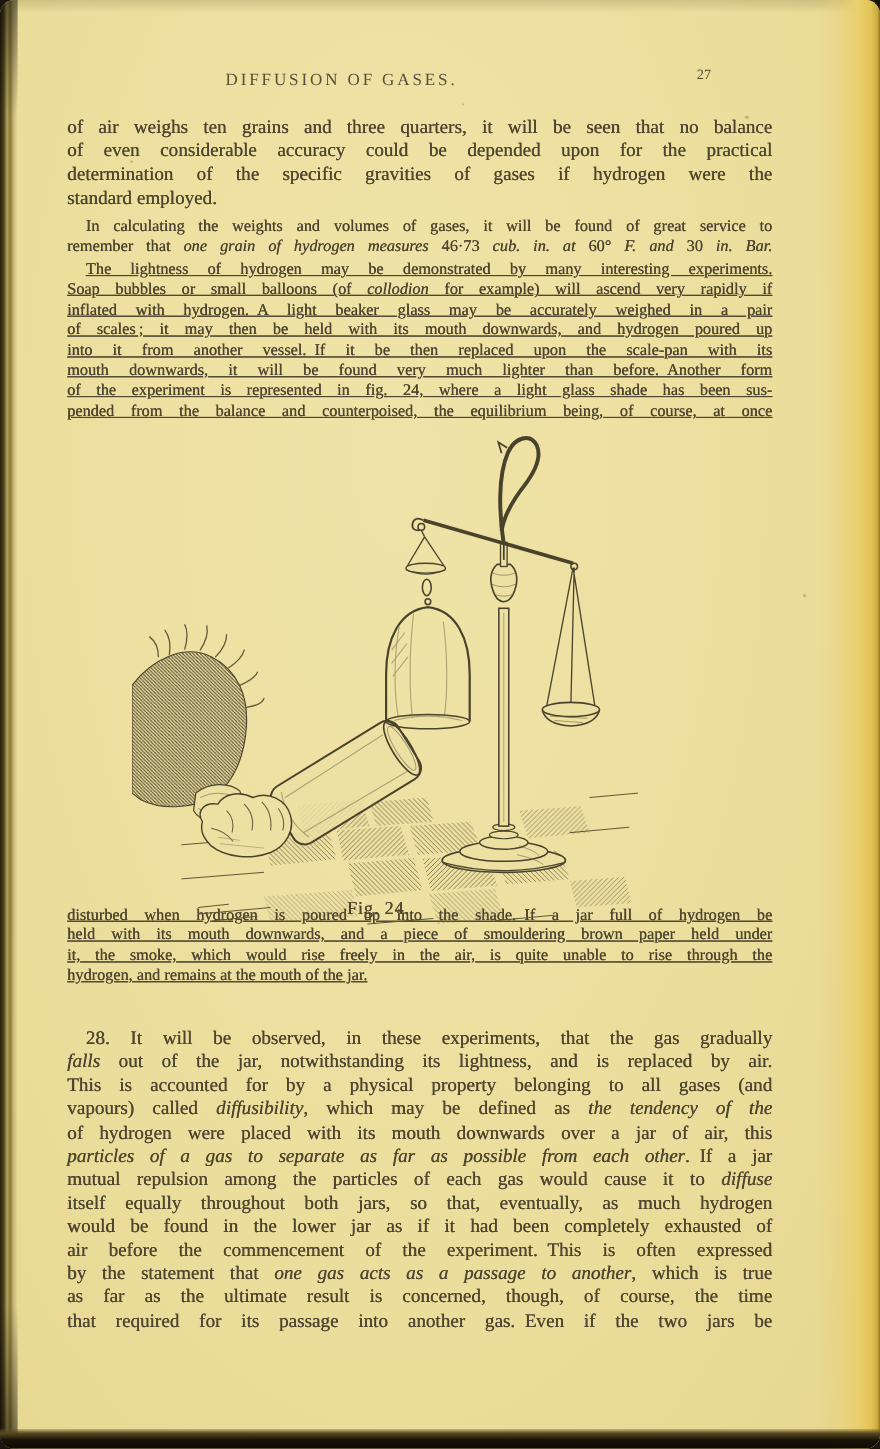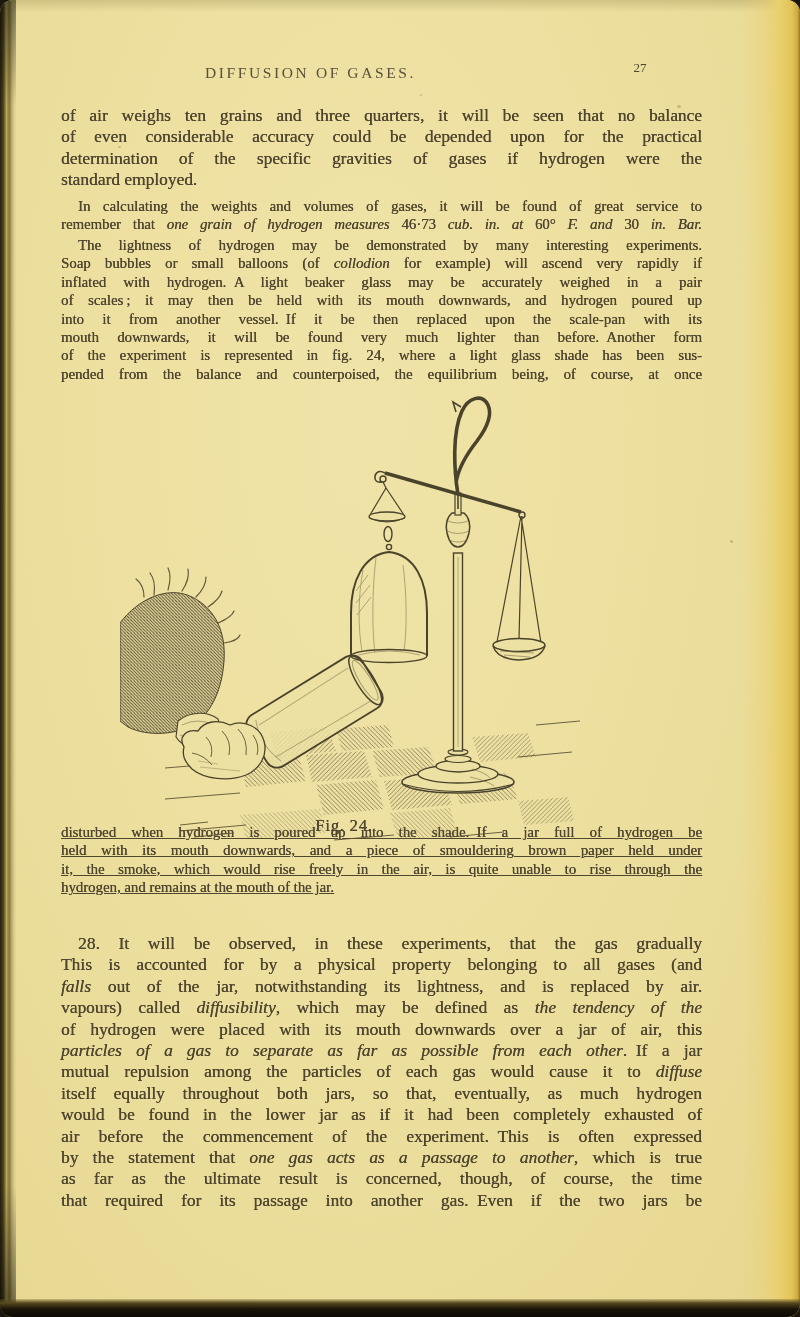--- a/index.html
+++ b/index.html
@@ -28,21 +28,21 @@
   .page-num{position:absolute;left:618px;top:60px;width:44px;text-align:center;
     font-size:13px;color:#4f4630;}
   
   .para{position:absolute;left:38px;width:664px;}
   .t-main{font-size:17.4px;line-height:21.4px;}
   .t-small{font-size:14.8px;line-height:18.4px;}
   .para .ln{text-align:justify;text-align-last:justify;white-space:normal;
     text-shadow:0.25px 0 0 currentColor;margin-left:23px;}
   .para .ln.last-left{text-align-last:left;}
   .para .ln.indent{text-indent:17px;}
-  .p1{top:105px;} .p2{top:197px;} .p3{top:236px;} .p4{top:823px;text-decoration:underline;} .p5{top:933px;}
+  .p1{top:105px;} .p2{top:197px;} .p3{top:236px;text-decoration:underline;} .p4{top:823px;text-decoration:underline;} .p5{top:933px;}
   
   .fig{position:absolute;left:120px;top:385px;width:460px;height:460px;}
   .fig-caption{position:absolute;left:114px;top:816px;width:460px;text-align:center;
     font-size:16.5px;letter-spacing:.8px;color:#4f4630;text-shadow:0.25px 0 0 currentColor;}
 </style>
 </head>
 <body>
 
 <div class="page">
 
@@ -72,22 +72,22 @@
       <div class="ln"><span>pended from the balance and counterpoised, the equilibrium being, of course, at once</span></div>
     </div>
   <div class="para t-small p4">
       <div class="ln"><span>disturbed when hydrogen is poured up into the shade. If a jar full of hydrogen be</span></div>
       <div class="ln"><span>held with its mouth downwards, and a piece of smouldering brown paper held under</span></div>
       <div class="ln"><span>it, the smoke, which would rise freely in the air, is quite unable to rise through the</span></div>
       <div class="ln last-left"><span>hydrogen, and remains at the mouth of the jar.</span></div>
     </div>
   <div class="para t-main p5">
       <div class="ln indent"><span>28. It will be observed, in these experiments, that the gas gradually</span></div>
+      <div class="ln"><i>falls</i><span> out of the jar, notwithstanding its lightness, and is replaced by air.</span></div>
       <div class="ln"><span>This is accounted for by a physical property belonging to all gases (and</span></div>
-      <div class="ln"><i>falls</i><span> out of the jar, notwithstanding its lightness, and is replaced by air.</span></div>
       <div class="ln"><span>vapours) called </span><i>diffusibility</i><span>, which may be defined as </span><i>the tendency of the</i></div>
       <div class="ln"><span>of hydrogen were placed with its mouth downwards over a jar of air, this</span></div>
       <div class="ln"><i>particles of a gas to separate as far as possible from each other</i><span>. If a jar</span></div>
       <div class="ln"><span>mutual repulsion among the particles of each gas would cause it to </span><i>diffuse</i></div>
       <div class="ln"><span>itself equally throughout both jars, so that, eventually, as much hydrogen</span></div>
       <div class="ln"><span>would be found in the lower jar as if it had been completely exhausted of</span></div>
       <div class="ln"><span>air before the commencement of the experiment. This is often expressed</span></div>
       <div class="ln"><span>by the statement that </span><i>one gas acts as a passage to another</i><span>, which is true</span></div>
       <div class="ln"><span>as far as the ultimate result is concerned, though, of course, the time</span></div>
       <div class="ln"><span>that required for its passage into another gas. Even if the two jars be</span></div>

